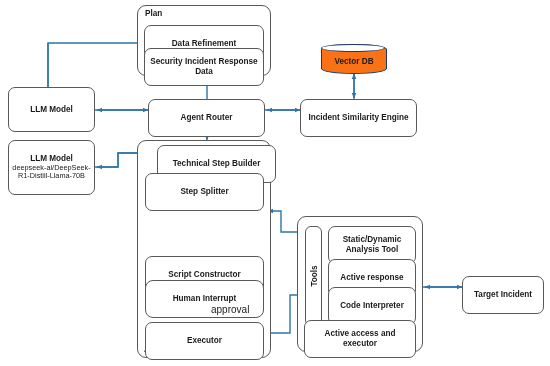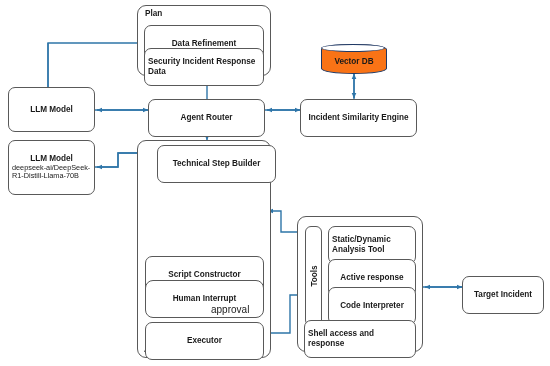--- a/index.html
+++ b/index.html
@@ -3,21 +3,21 @@
 <meta charset="utf-8">
 <style>
   html,body{margin:0;padding:0;background:#ffffff;}
   body{width:550px;height:366px;overflow:hidden;
        font-family:"Liberation Sans", sans-serif;
        color:#1a1a1a;}
   #stage{position:relative;width:550px;height:366px;}
 
   .node{position:absolute;box-sizing:border-box;
         border:1px solid #595959;border-radius:7px;background:#ffffff;
-        display:flex;align-items:center;justify-content:center;text-align:left;
+        display:flex;align-items:center;justify-content:center;text-align:center;
         font-size:8.2px;font-weight:bold;line-height:1.2;padding:18px 3px;}
 
   .group{position:absolute;box-sizing:border-box;
          border:1px solid #595959;border-radius:9px;background:#ffffff;}
 
   .grouplabel{position:absolute;font-size:8.2px;font-weight:bold;color:#1a1a1a;}
   .llm-title{font-size:8.2px;font-weight:bold;display:block;}
   .llm-sub{font-size:7.3px;font-weight:normal;display:block;}
 
   .vtools{position:absolute;box-sizing:border-box;border:1px solid #595959;
@@ -104,31 +104,32 @@
     <span class="cyl-txt" style="margin-top:5px;">Vector DB</span>
   </div>
 
   <div class="node" style="left:300px;top:99px;width:117px;height:22px;">Incident Similarity Engine</div>
 
   <div class="group" style="left:137px;top:140px;width:134px;height:218px;">
   </div>
   <div class="grouplabel" style="left:144px;top:345px;">Action</div>
 
   <div class="node" style="left:145px;top:145px;width:119px;height:21px;margin-left:12px;">Technical Step Builder</div>
+  <div class="node" style="left:145px;top:173px;width:119px;height:21px;">Step Splitter</div>
   <div class="node" style="left:145px;top:256px;width:119px;height:21px;">Script Constructor</div>
   <div class="node" style="left:145px;top:280px;width:119px;height:21px;border-radius:8px;">Human Interrupt</div>
   <div class="approval" style="left:211px;top:304px;">approval</div>
   <div class="node" style="left:145px;top:322px;width:119px;height:21px;">Executor</div>
 
   <div class="group" style="left:297px;top:216px;width:126px;height:136px;">
   </div>
   <div class="vtools" style="left:305px;top:226px;width:17px;height:100px;">
     <span>Tools</span>
   </div>
 
   <div class="node" style="left:328px;top:226px;width:88px;height:28px;">Static/Dynamic Analysis Tool</div>
   <div class="node" style="left:328px;top:259px;width:88px;height:22px;">Active response</div>
   <div class="node" style="left:328px;top:287px;width:88px;height:22px;">Code Interpreter</div>
-  <div class="node" style="left:304px;top:320px;width:112px;height:22px;">Shell access and response</div>
+  <div class="node" style="left:304px;top:320px;width:112px;height:22px;">Active access and executor</div>
 
   <div class="node" style="left:462px;top:276px;width:82px;height:22px;">Target Incident</div>
 
 </div>
 
 </body></html>

